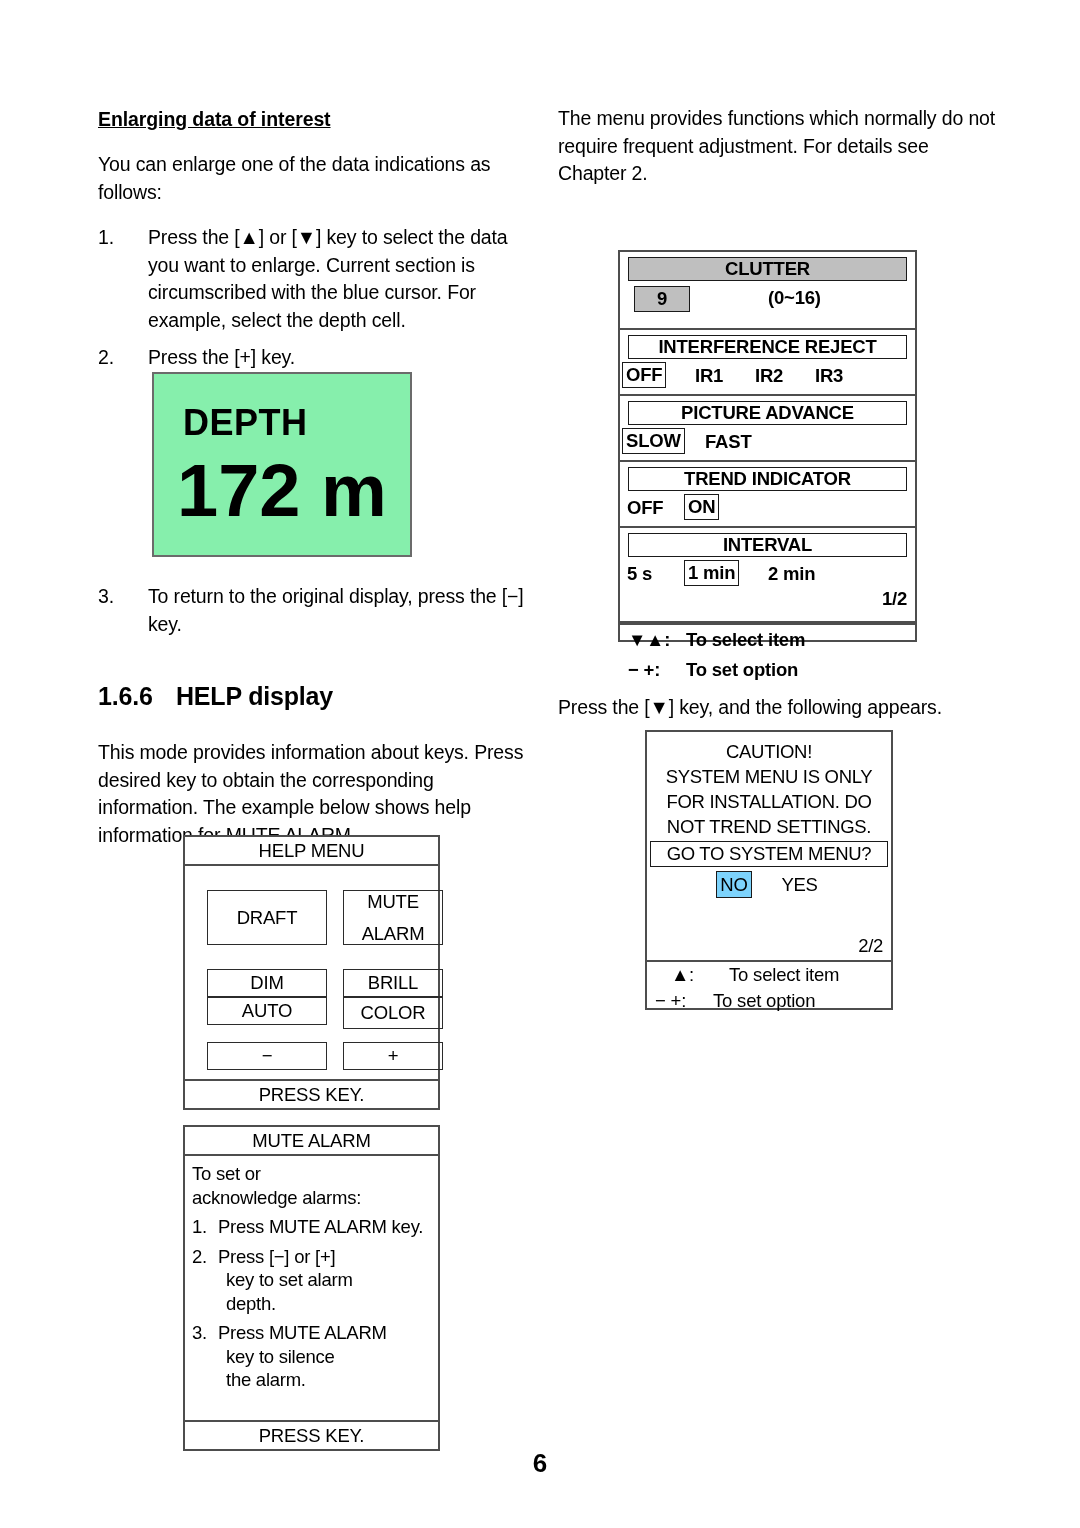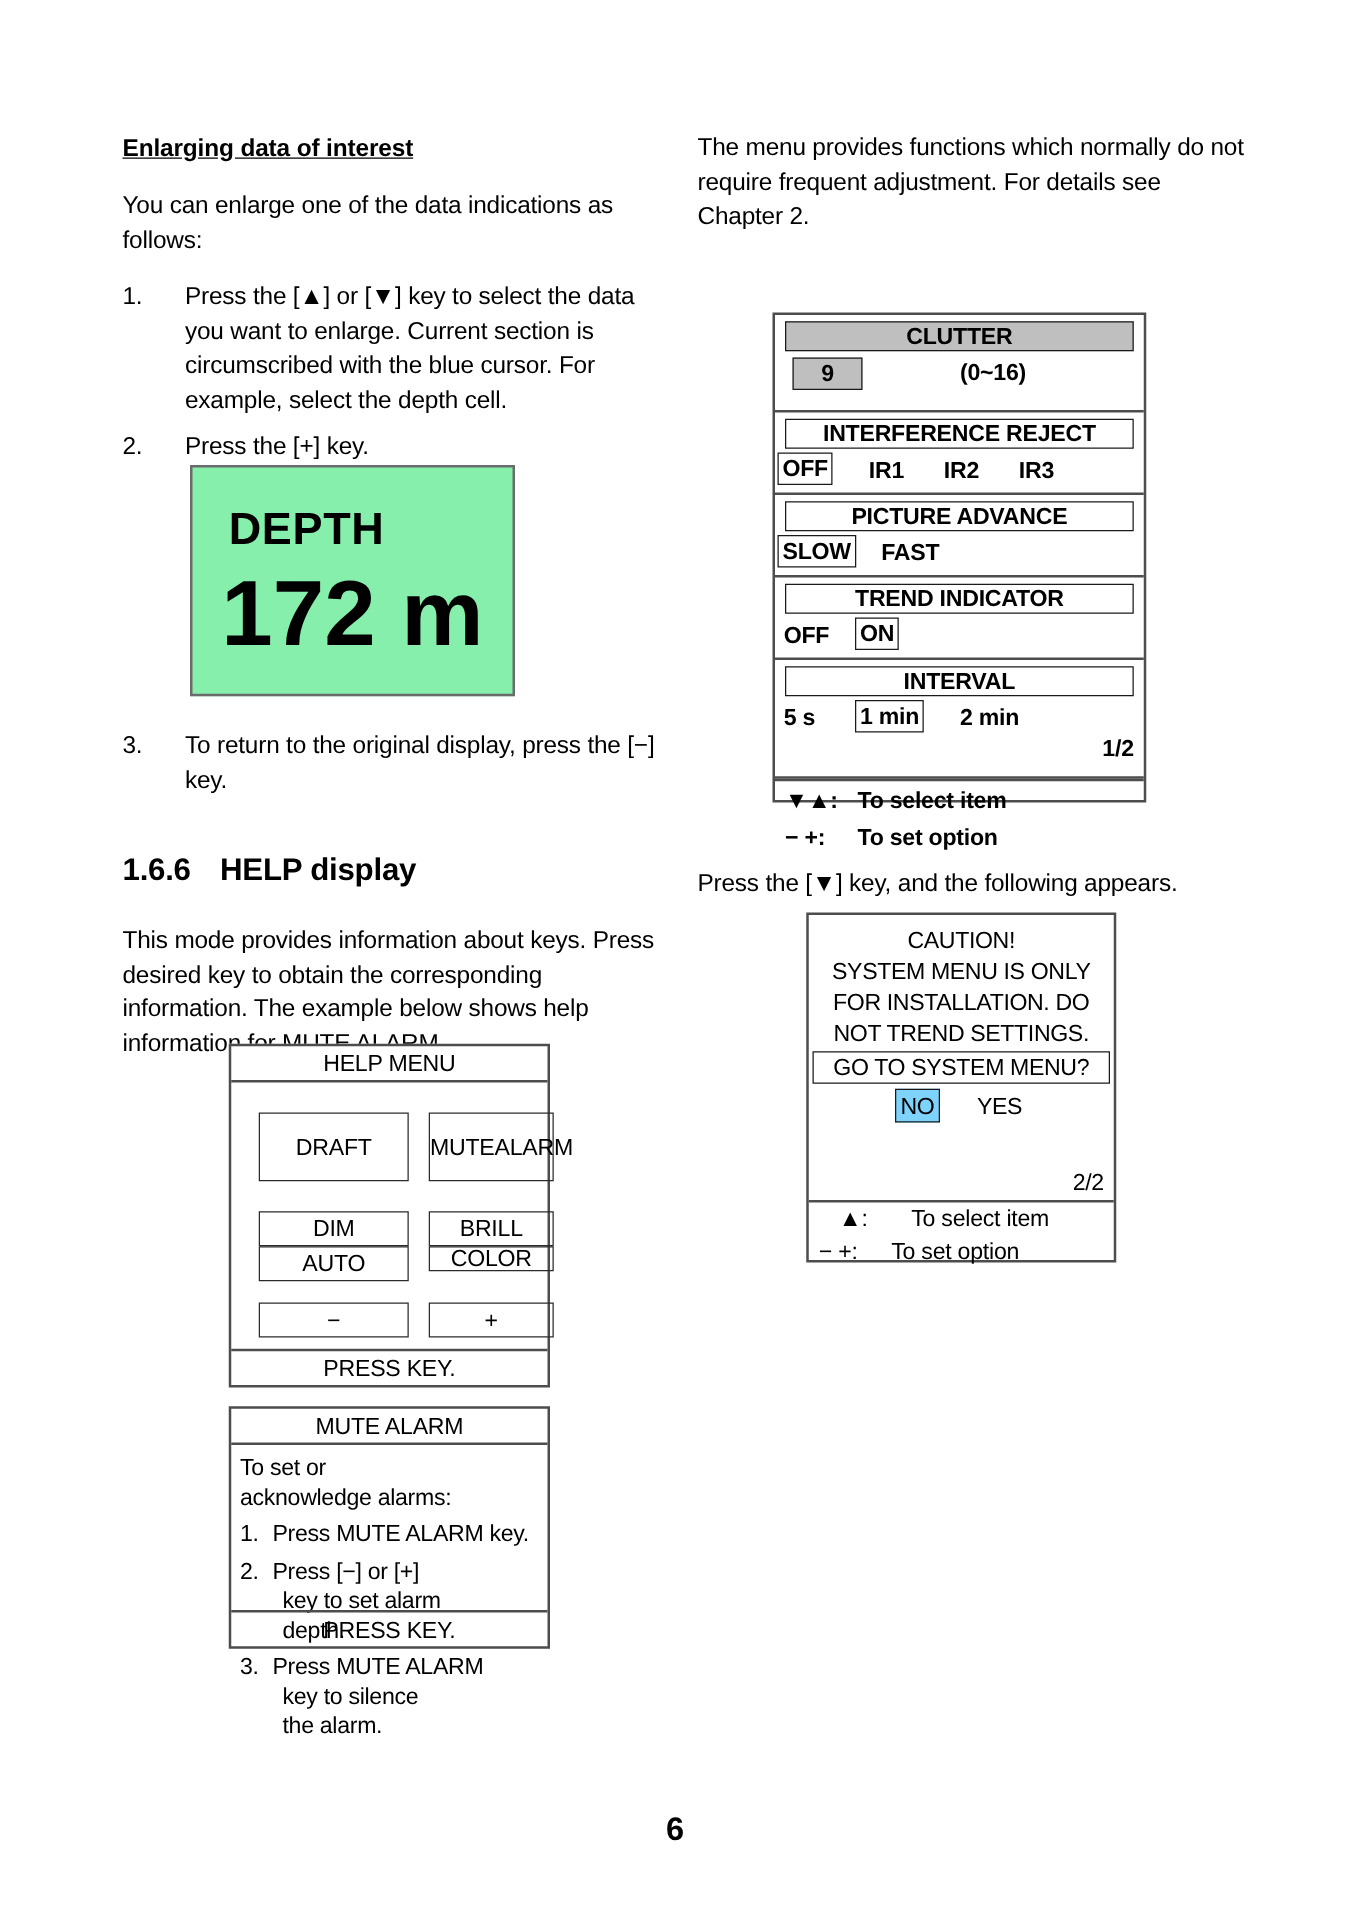--- a/index.html
+++ b/index.html
@@ -163,21 +163,21 @@
     font-size: 18.5px;
     letter-spacing: -0.2px;
   }
 
   
   .mute-help {
     position: absolute;
     left: 183px;
     top: 1125px;
     width: 257px;
-    height: 194px;
+    height: 326px;
   }
   .mh-title {
     height: 27px;
     border-bottom: 2px solid #4d4d4d;
     display: flex;
     align-items: center;
     justify-content: center;
     font-size: 18.5px;
     letter-spacing: -0.2px;
   }
@@ -398,36 +398,36 @@
   </div>
 
   <div class="help-menu panel">
     <div class="hm-title">HELP MENU</div>
 
     <div class="hm-grid">
 
       <div class="hm-btn" style="left:22px; top:24px; width:120px; height:55px;">
         <span>DRAFT</span>
       </div>
-      <div class="hm-btn two-line" style="left:158px; top:24px; width:100px; height:55px; flex-direction:row; justify-content:space-between;">
+      <div class="hm-btn two-line" style="left:158px; top:24px; width:100px; height:55px; flex-direction:column; justify-content:space-between;">
         <span>MUTE</span>
         <span>ALARM</span>
       </div>
 
       <div class="hm-btn" style="left:22px; top:103px; width:120px; height:28px;">
         <span>DIM</span>
       </div>
       <div class="hm-btn" style="left:158px; top:103px; width:100px; height:28px;">
         <span>BRILL</span>
       </div>
 
       <div class="hm-btn" style="left:22px; top:131px; width:120px; height:28px;">
         <span>AUTO</span>
       </div>
-      <div class="hm-btn" style="left:158px; top:131px; width:100px; height:20px;">
+      <div class="hm-btn" style="left:158px; top:131px; width:100px; height:32px;">
         <span>COLOR</span>
       </div>
 
       <div class="hm-btn" style="left:22px; top:176px; width:120px; height:28px; align-items:center;">
         <span>−</span>
       </div>
       <div class="hm-btn" style="left:158px; top:176px; width:100px; height:28px; align-items:center;">
         <span>+</span>
       </div>
     </div>

